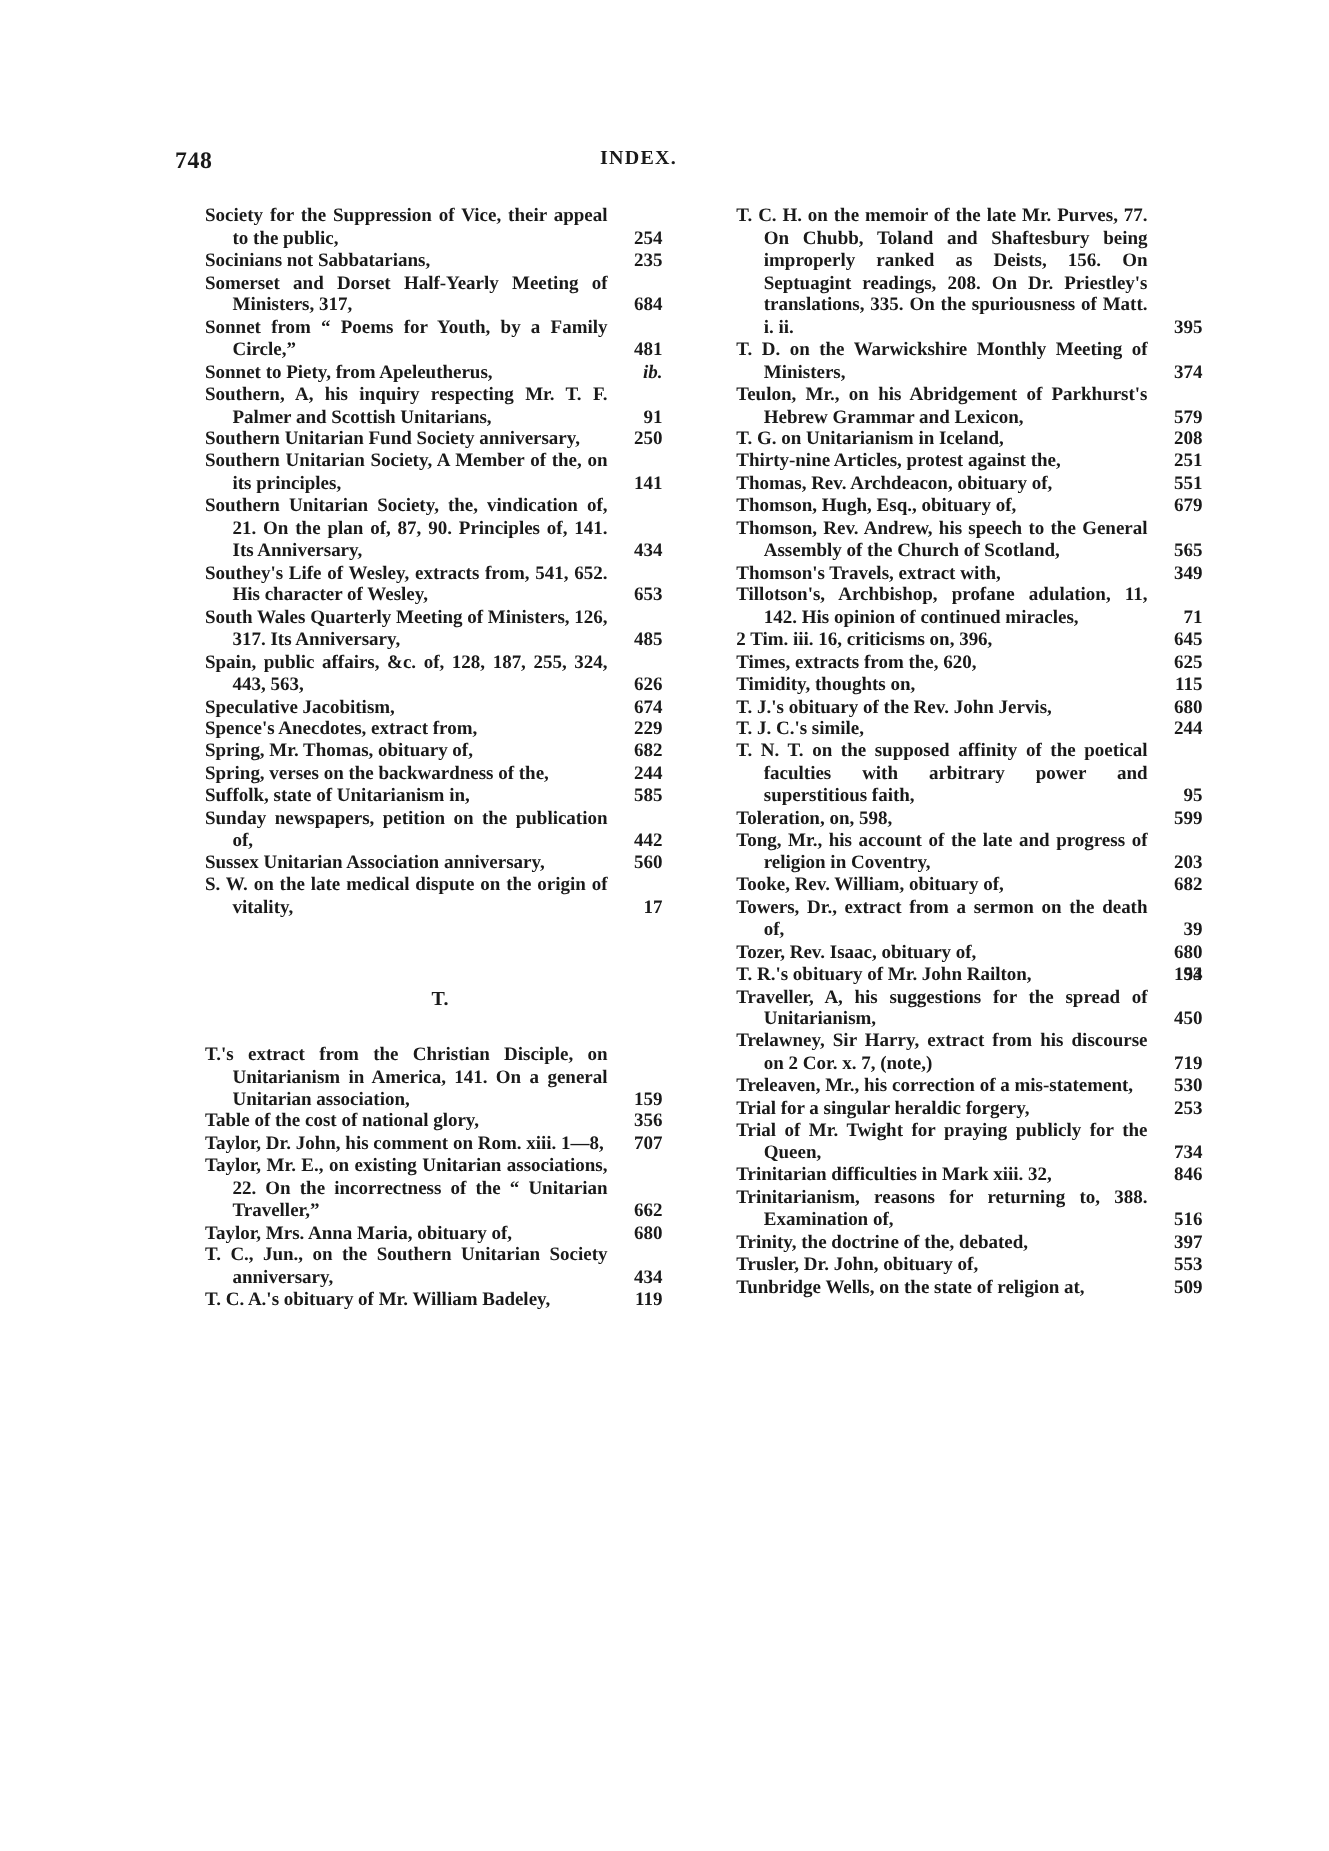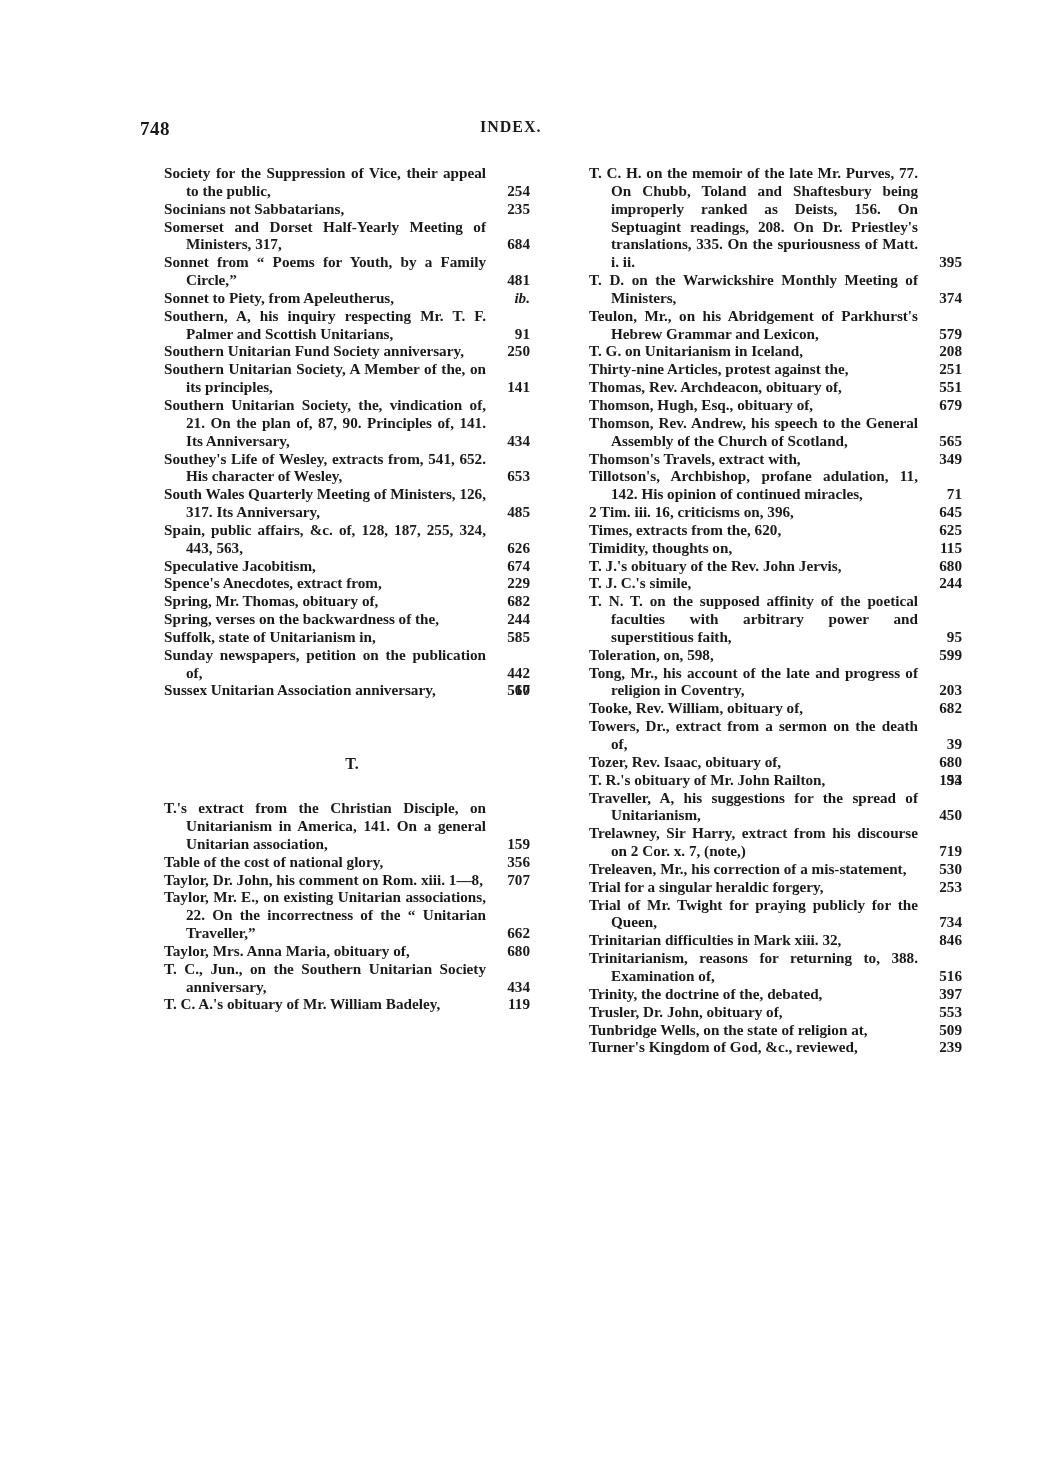--- a/index.html
+++ b/index.html
@@ -62,21 +62,21 @@
   <div class="entry"><span>Southey's Life of Wesley, extracts from, 541, 652. His character of Wesley,</span><span class="pg">653</span></div>
   <div class="entry"><span>South Wales Quarterly Meeting of Ministers, 126, 317. Its Anniversary,</span><span class="pg">485</span></div>
   <div class="entry"><span>Spain, public affairs, &amp;c. of, 128, 187, 255, 324, 443, 563,</span><span class="pg">626</span></div>
   <div class="entry"><span>Speculative Jacobitism,</span><span class="pg">674</span></div>
   <div class="entry"><span>Spence's Anecdotes, extract from,</span><span class="pg">229</span></div>
   <div class="entry"><span>Spring, Mr. Thomas, obituary of,</span><span class="pg">682</span></div>
   <div class="entry"><span>Spring, verses on the backwardness of the,</span><span class="pg">244</span></div>
   <div class="entry"><span>Suffolk, state of Unitarianism in,</span><span class="pg">585</span></div>
   <div class="entry"><span>Sunday newspapers, petition on the publication of,</span><span class="pg">442</span></div>
   <div class="entry"><span>Sussex Unitarian Association anniversary,</span><span class="pg">560</span></div>
-  <div class="entry"><span class="pg">17</span></div>
+  <div class="entry"><span>S. W. on the late medical dispute on the origin of vitality,</span><span class="pg">17</span></div>
 
   <div class="section-letter">T.</div>
 
   <div class="entry"><span>T.'s extract from the Christian Disciple, on Unitarianism in America, 141. On a general Unitarian association,</span><span class="pg">159</span></div>
   <div class="entry"><span>Table of the cost of national glory,</span><span class="pg">356</span></div>
   <div class="entry"><span>Taylor, Dr. John, his comment on Rom. xiii. 1—8,</span><span class="pg">707</span></div>
   <div class="entry"><span>Taylor, Mr. E., on existing Unitarian associations, 22. On the incorrectness of the “ Unitarian Traveller,”</span><span class="pg">662</span></div>
   <div class="entry"><span>Taylor, Mrs. Anna Maria, obituary of,</span><span class="pg">680</span></div>
   <div class="entry"><span>T. C., Jun., on the Southern Unitarian Society anniversary,</span><span class="pg">434</span></div>
   <div class="entry"><span>T. C. A.'s obituary of Mr. William Badeley,</span><span class="pg">119</span></div>
@@ -109,14 +109,13 @@
   <div class="entry"><span>Traveller, A, his suggestions for the spread of Unitarianism,</span><span class="pg">450</span></div>
   <div class="entry"><span>Trelawney, Sir Harry, extract from his discourse on 2 Cor. x. 7, (note,)</span><span class="pg">719</span></div>
   <div class="entry"><span>Treleaven, Mr., his correction of a mis-statement,</span><span class="pg">530</span></div>
   <div class="entry"><span>Trial for a singular heraldic forgery,</span><span class="pg">253</span></div>
   <div class="entry"><span>Trial of Mr. Twight for praying publicly for the Queen,</span><span class="pg">734</span></div>
   <div class="entry"><span>Trinitarian difficulties in Mark xiii. 32,</span><span class="pg">846</span></div>
   <div class="entry"><span>Trinitarianism, reasons for returning to, 388. Examination of,</span><span class="pg">516</span></div>
   <div class="entry"><span>Trinity, the doctrine of the, debated,</span><span class="pg">397</span></div>
   <div class="entry"><span>Trusler, Dr. John, obituary of,</span><span class="pg">553</span></div>
   <div class="entry"><span>Tunbridge Wells, on the state of religion at,</span><span class="pg">509</span></div>
-  <div class="entry"><span>Turner's Kingdom of God, &amp;c., reviewed,</span><span class="pg">239</span></div>
 </div>
 
 </body></html>

